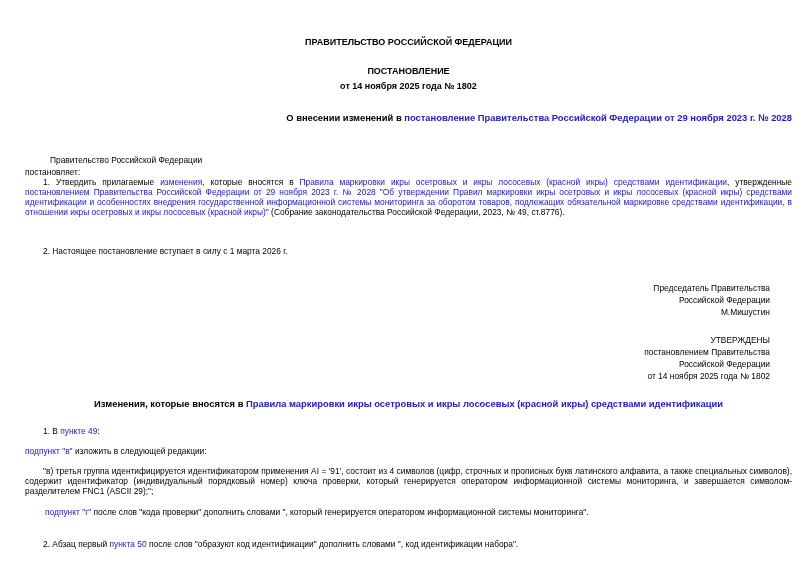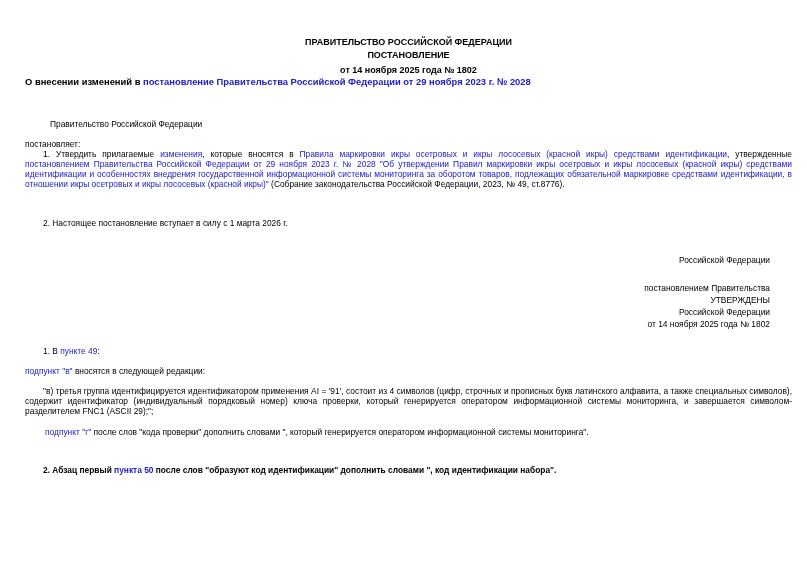--- a/index.html
+++ b/index.html
@@ -16,30 +16,31 @@
     box-sizing: border-box;
     padding: 37px 15px 0 25px;
   }
   .h-center {
     text-align: center;
     font-weight: bold;
     font-size: 9px;
     line-height: 11px;
   }
   .h-org { margin: 0; }
-  .h-type { margin: 2px 0 0 0; }
+  .h-type { margin: 18px 0 0 0; }
   .h-date { margin: 4px 0 0 0; }
   .doc-title {
-    text-align: left;
+    text-align: right;
     font-weight: bold;
     font-size: 9.4px;
     line-height: 12px;
+    margin-top: 20px;
   }
   .preamble { margin-top: 31px; text-indent: 25px; }
-  .resolves { margin-top: 10px; }
+  .resolves { margin-top: 2px; }
   .para-1 { text-align: justify; text-indent: 18px; }
   .para-2 { margin-top: 29px; text-indent: 18px; }
   .sig-block {
     margin-top: 26px;
     text-align: right;
     padding-right: 22px;
     line-height: 12px;
   }
   .approved-block {
     margin-top: 16px;
@@ -51,21 +52,21 @@
     margin-top: 16px;
     text-align: center;
     font-weight: bold;
     font-size: 9.4px;
     line-height: 12px;
   }
   .item-1 { margin-top: 16px; text-indent: 18px; }
   .sub-1 { margin-top: 10px; }
   .quote-para { margin-top: 10px; text-align: justify; text-indent: 18px; }
   .sub-2 { margin-top: 11px; text-indent: 20px; }
-  .item-2 { margin-top: 28px; text-indent: 18px; font-weight: bold; }
+  .item-2 { margin-top: 22px; text-indent: 18px; }
   a.doclink, span.doclink {
     color: #2121c8;
     text-decoration: none;
     cursor: pointer;
   }
 </style>
 </head>
 <body>
 
 <div class="doc">
@@ -82,37 +83,42 @@
 
   <div class="resolves">постановляет:</div>
 
   <div class="para-1">
     <span>1. Утвердить прилагаемые </span><span class="doclink">изменения</span><span>, которые вносятся в </span><span class="doclink">Правила маркировки икры осетровых и икры лососевых (красной икры) средствами идентификации</span><span>, утвержденные </span><span class="doclink">постановлением Правительства Российской Федерации от 29 ноября 2023 г. № 2028 "Об утверждении Правил маркировки икры осетровых и икры лососевых (красной икры) средствами идентификации и особенностях внедрения государственной информационной системы мониторинга за оборотом товаров, подлежащих обязательной маркировке средствами идентификации, в отношении икры осетровых и икры лососевых (красной икры)"</span><span> (Собрание законодательства Российской Федерации, 2023, № 49, ст.8776).</span>
   </div>
 
   <div class="para-2">2. Настоящее постановление вступает в силу с 1 марта 2026 г.</div>
 
   <div class="sig-block">
+    <div>Председатель Правительства</div>
     <div>Российской Федерации</div>
+    <div>М.Мишустин</div>
   </div>
 
   <div class="approved-block">
+    <div>УТВЕРЖДЕНЫ</div>
     <div>постановлением Правительства</div>
-    <div>УТВЕРЖДЕНЫ</div>
     <div>Российской Федерации</div>
     <div>от 14 ноября 2025 года № 1802</div>
   </div>
 
+  <div class="changes-heading">
+    <span>Изменения, которые вносятся в </span><span class="doclink">Правила маркировки икры осетровых и икры лососевых (красной икры) средствами идентификации</span>
+  </div>
 
   <div class="item-1">
     <span>1. В </span><span class="doclink">пункте 49</span><span>:</span>
   </div>
 
   <div class="sub-1">
-    <span class="doclink">подпункт "в"</span><span> вносятся в следующей редакции:</span>
+    <span class="doclink">подпункт "в"</span><span> изложить в следующей редакции:</span>
   </div>
 
   <div class="quote-para">"в) третья группа идентифицируется идентификатором применения AI = '91', состоит из 4 символов (цифр, строчных и прописных букв латинского алфавита, а также специальных символов), содержит идентификатор (индивидуальный порядковый номер) ключа проверки, который генерируется оператором информационной системы мониторинга, и завершается символом-разделителем FNC1 (ASCII 29);";</div>
 
   <div class="sub-2">
     <span class="doclink">подпункт "г"</span><span> после слов "кода проверки" дополнить словами ", который генерируется оператором информационной системы мониторинга".</span>
   </div>
 
   <div class="item-2">
     <span>2. Абзац первый </span><span class="doclink">пункта 50</span><span> после слов "образуют код идентификации" дополнить словами ", код идентификации набора".</span>

